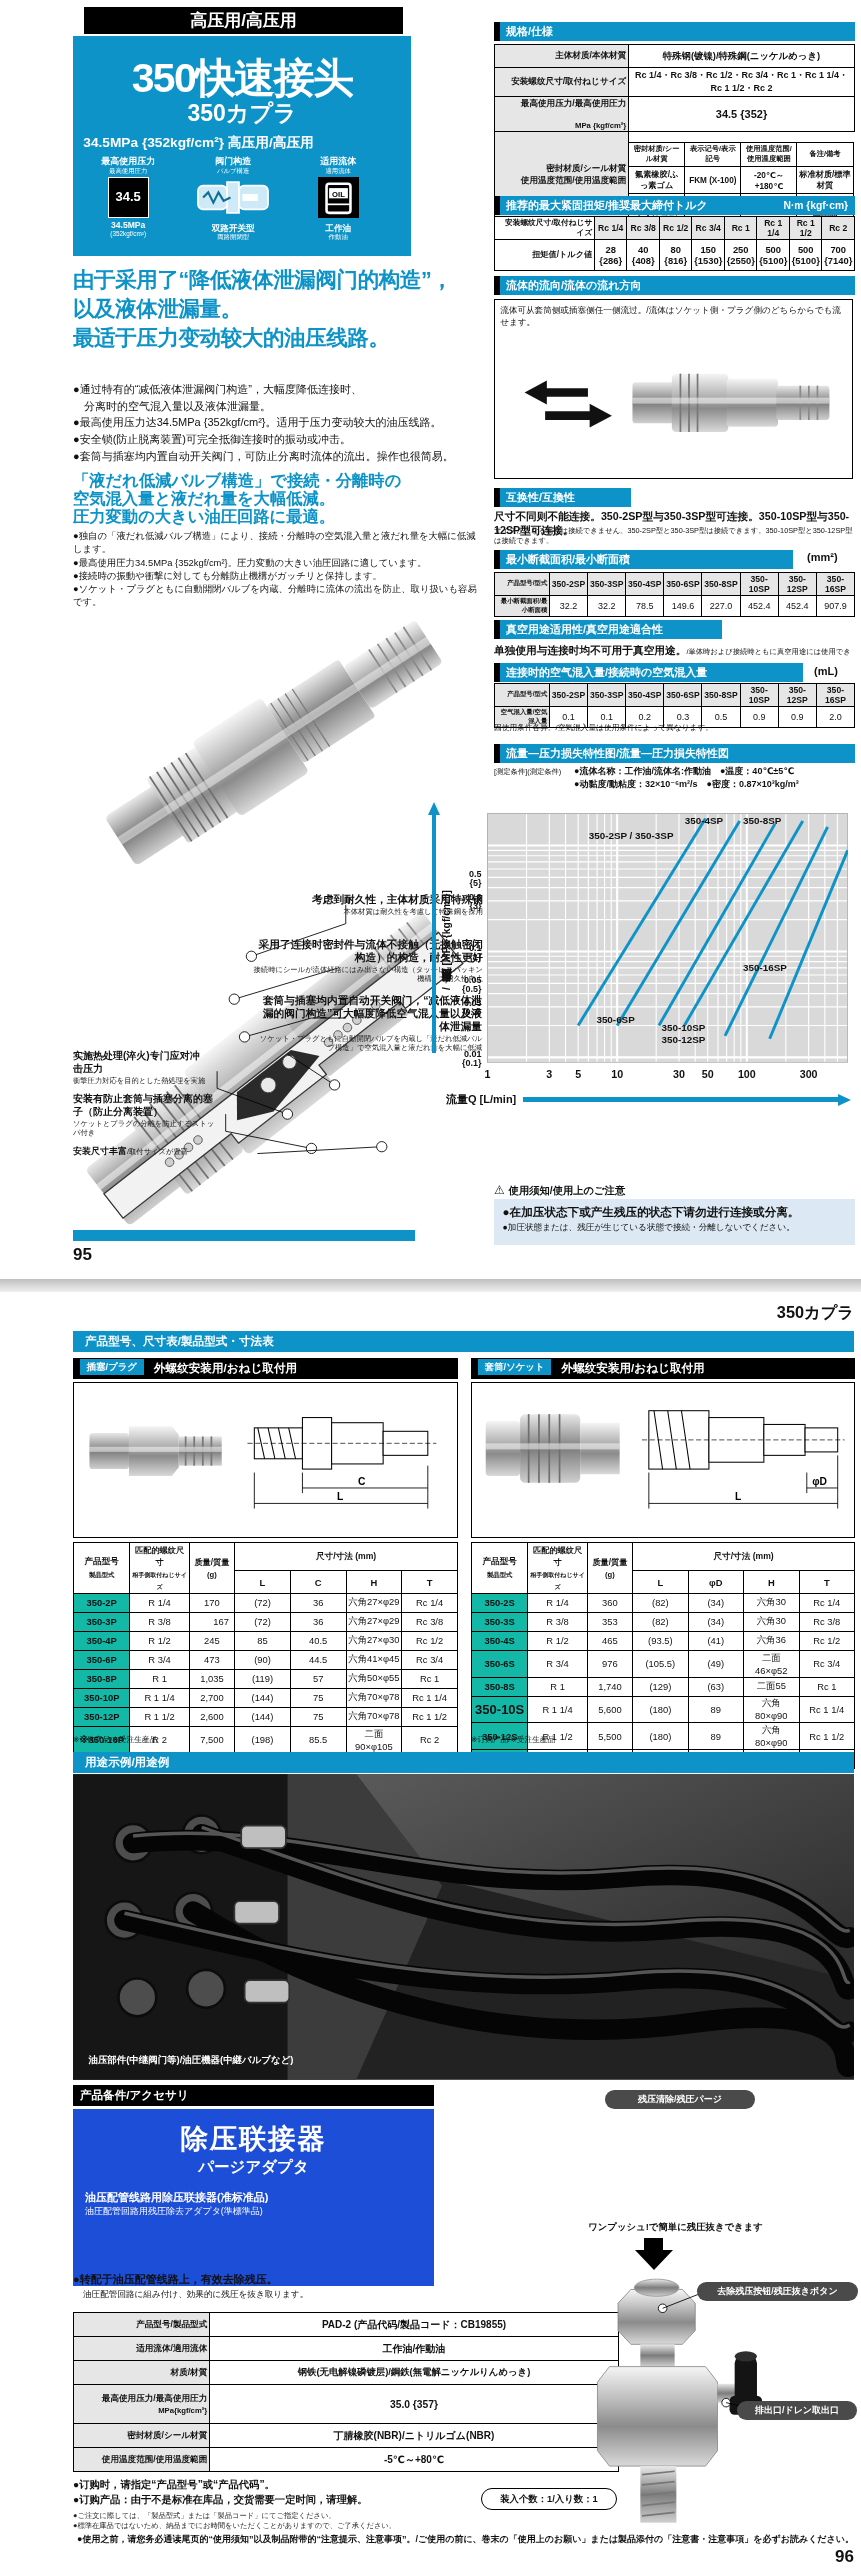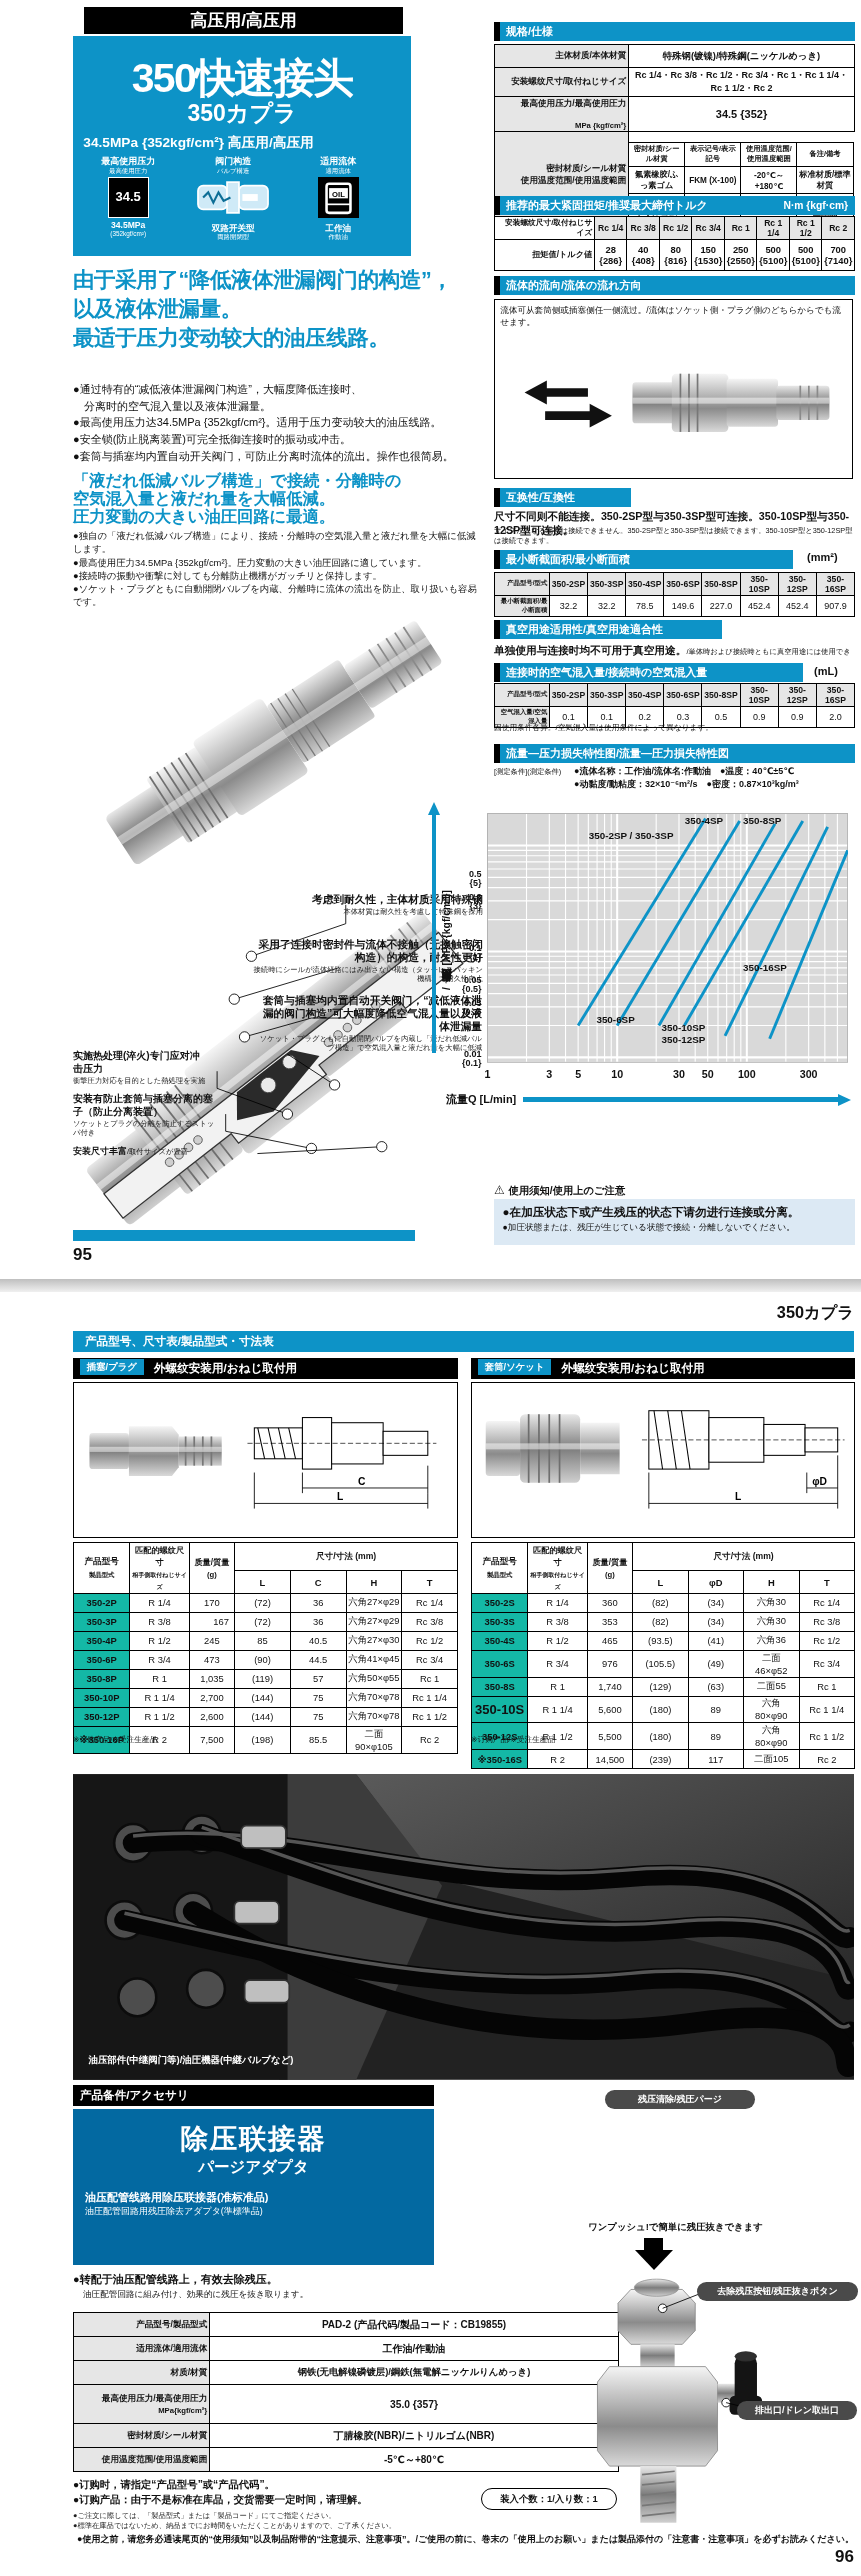--- a/index.html
+++ b/index.html
@@ -755,20 +755,21 @@
           <td style="font-size: 9.4px;">14,500</td>
           <td style="font-size: 9.4px;">(239)</td>
           <td style="font-size: 9.4px;">117</td>
           <td style="font-size: 9.4px;">二面105</td>
           <td style="font-size: 9.4px;">Rc 2</td>
         </tr>
       </tbody>
   </table>
   <div class="abs note" style="left:471px;top:1735px;">※订购产品/※受注生産品</div>
 
+  <div class="abs blue-bar" style="left:73px;top:1752px;width:781px;">用途示例/用途例</div>
   <svg class="abs" style="left:73px;top:1774px;" width="781" height="306" viewBox="0 0 910 356">
     <defs>
       <linearGradient id="ph1" x1="0" y1="0" x2="1" y2="1">
         <stop offset="0" stop-color="#5a5a5a"></stop>
           <stop offset="1" stop-color="#2a2a2a"></stop>
       </linearGradient>
     </defs>
     <rect width="910" height="356" fill="#222"></rect>
     <polygon points="330,0 910,0 910,240 420,120" fill="url(#ph1)"></polygon>
     <polygon points="330,0 430,130 330,356 240,356 240,0" fill="#3c3c3c"></polygon>
@@ -794,21 +795,21 @@
     </g>
     <g fill="#bfbfbf" stroke="#333" stroke-width="2">
       <rect x="196" y="60" width="52" height="26" rx="6"></rect>
         <rect x="188" y="148" width="52" height="26" rx="6"></rect>
         <rect x="200" y="240" width="52" height="26" rx="6"></rect>
     </g>
     <text x="18" y="336" font-size="11" font-weight="bold" fill="#fff">油压部件(中继阀门等)/油圧機器(中継バルブなど)</text>
   </svg>
 
   <div class="abs black-bar" style="left:73px;top:2085px;width:361px;">产品备件/アクセサリ</div>
-  <div class="abs" style="left:73px;top:2109px;width:361px;height:156px;background:#0369a1;color:#fff;text-align:center;">
+  <div class="abs" style="left:73px;top:2109px;width:361px;height:177px;background:#1d4ed8;color:#fff;text-align:center;">
     <div style="font-size:27.5px;font-weight:bold;letter-spacing:1.7px;margin-top:12px;">除压联接器</div>
     <div style="font-size:15.5px;font-weight:bold;">パージアダプタ</div>
     <div style="font-size:11px;font-weight:bold;text-align:left;padding-left:12px;margin-top:12px;">油压配管线路用除压联接器(准标准品)</div>
     <div style="font-size:9px;text-align:left;padding-left:12px;">油圧配管回路用残圧除去アダプタ(準標準品)</div>
   </div>
   <div class="abs" style="left:73px;top:2272px;font-size:11px;font-weight:bold;">●转配于油压配管线路上，有效去除残压。</div>
   <div class="abs" style="left:83px;top:2289px;font-size:8.6px;">油圧配管回路に組み付け、効果的に残圧を抜き取ります。</div>
 
   <table class="t abs" style="left:73px;top:2312px;width:546px;">
     <tbody>

